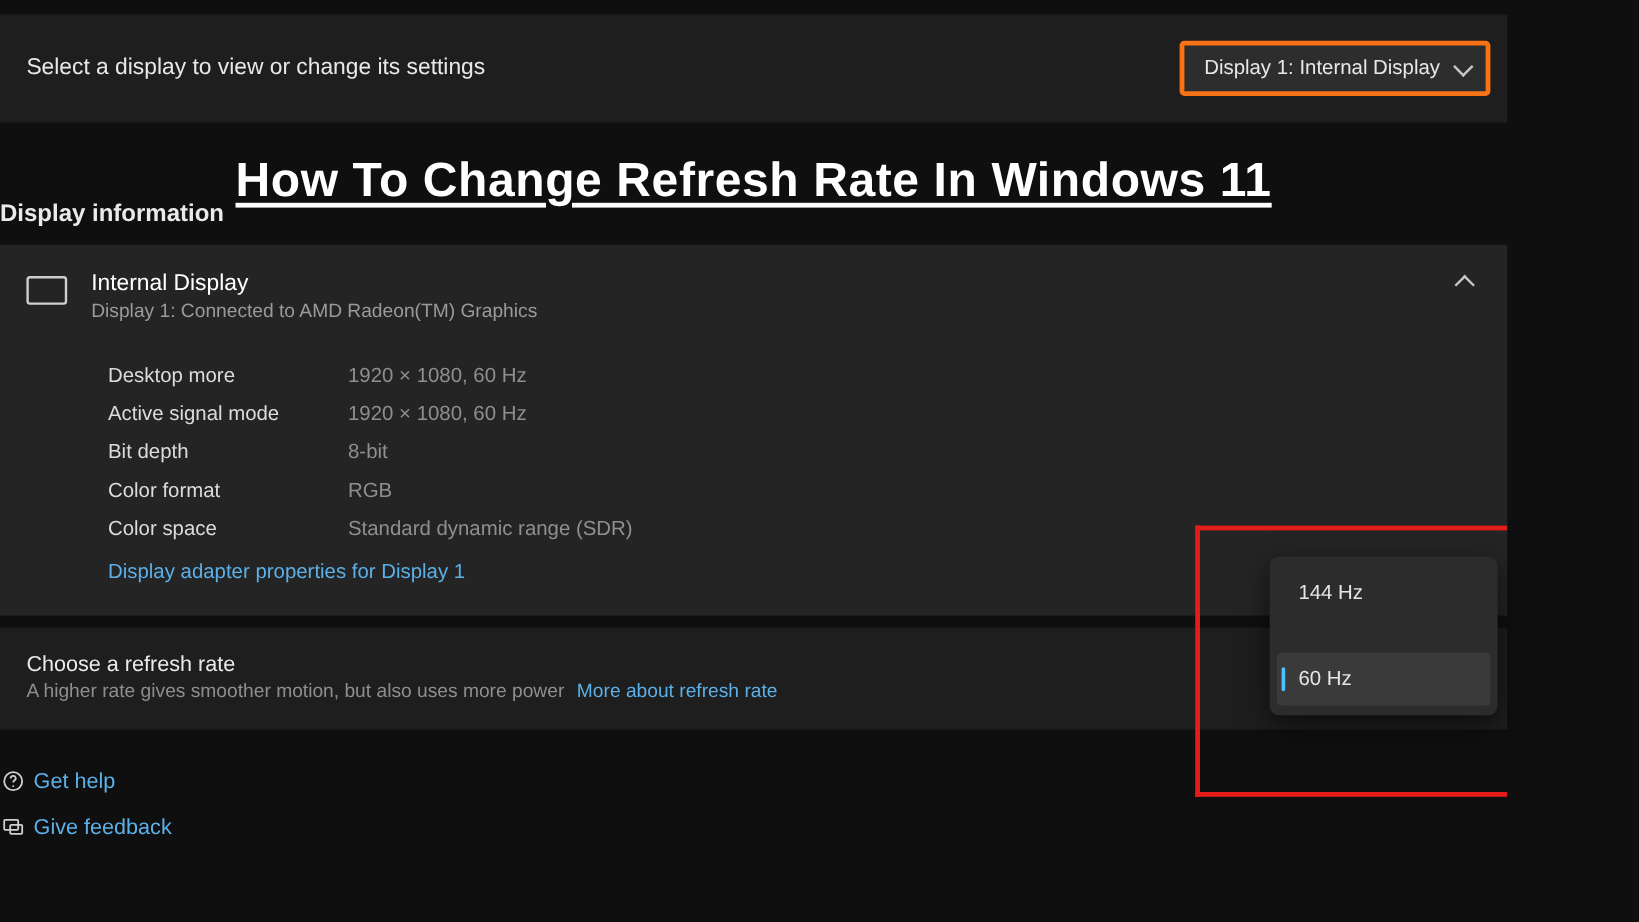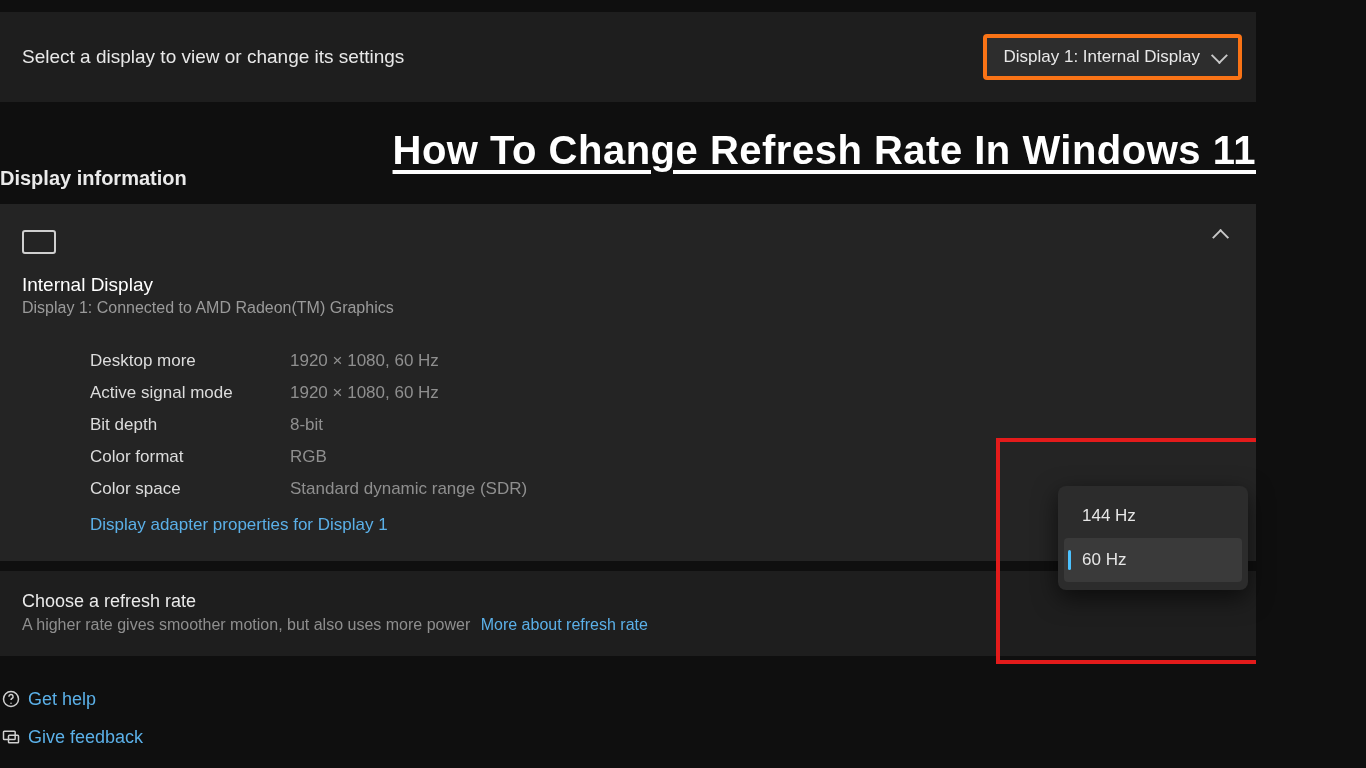--- a/index.html
+++ b/index.html
@@ -45,21 +45,21 @@
   }
   .chev-up {
     transform: rotate(-135deg) translateY(-2px);
   }
   
   .overlay-title {
     position: absolute;
     top: 128px;
     left: 0;
     width: 100%;
-    text-align: right;
+    text-align: center;
     font-size: 40px;
     font-weight: 800;
     color: #ffffff;
     text-decoration: underline;
     text-underline-offset: 6px;
     z-index: 5;
     letter-spacing: .5px;
   }
   
   .section-header {
@@ -73,21 +73,20 @@
   
   .display-card {
     background: #242424;
     padding: 22px 26px 10px 22px;
     position: relative;
   }
   .display-card-head {
     display: flex;
     align-items: flex-start;
     gap: 20px;
-    flex-direction: column;
   }
   .monitor-icon {
     width: 34px; height: 24px;
     border: 2px solid #cfcfcf;
     border-radius: 3px;
     margin-top: 4px;
     flex-shrink: 0;
   }
   .display-title {
     font-size: 19px;
@@ -165,21 +164,21 @@
     width: 22px; height: 22px;
     display: inline-flex;
     align-items: center;
     justify-content: center;
     color: #d0d0d0;
   }
   
   .rate-popup {
     position: absolute;
     right: 8px;
-    top: 486px;
+    top: 464px;
     width: 190px;
     background: #2c2c2c;
     border-radius: 8px;
     box-shadow: 0 8px 24px rgba(0,0,0,.6);
     padding: 8px 6px;
     z-index: 10;
   }
   .rate-item {
     padding: 12px 14px;
     font-size: 17px;
@@ -194,21 +193,21 @@
   .rate-item.selected::before {
     content: "";
     position: absolute;
     left: 4px;
     top: 12px;
     bottom: 12px;
     width: 3px;
     background: #4cc2ff;
     border-radius: 2px;
   }
-  .rate-item.selected { padding-left: 18px; }
+  .rate-item.selected { padding-left: 18px; margin-top: 28px; }
   .rate-item:not(.selected) { padding-left: 18px; }
   
   .red-box {
     position: absolute;
     right: 0;
     top: 438px;
     width: 260px;
     height: 226px;
     border: 4px solid #e31b1b;
     border-right: none;

